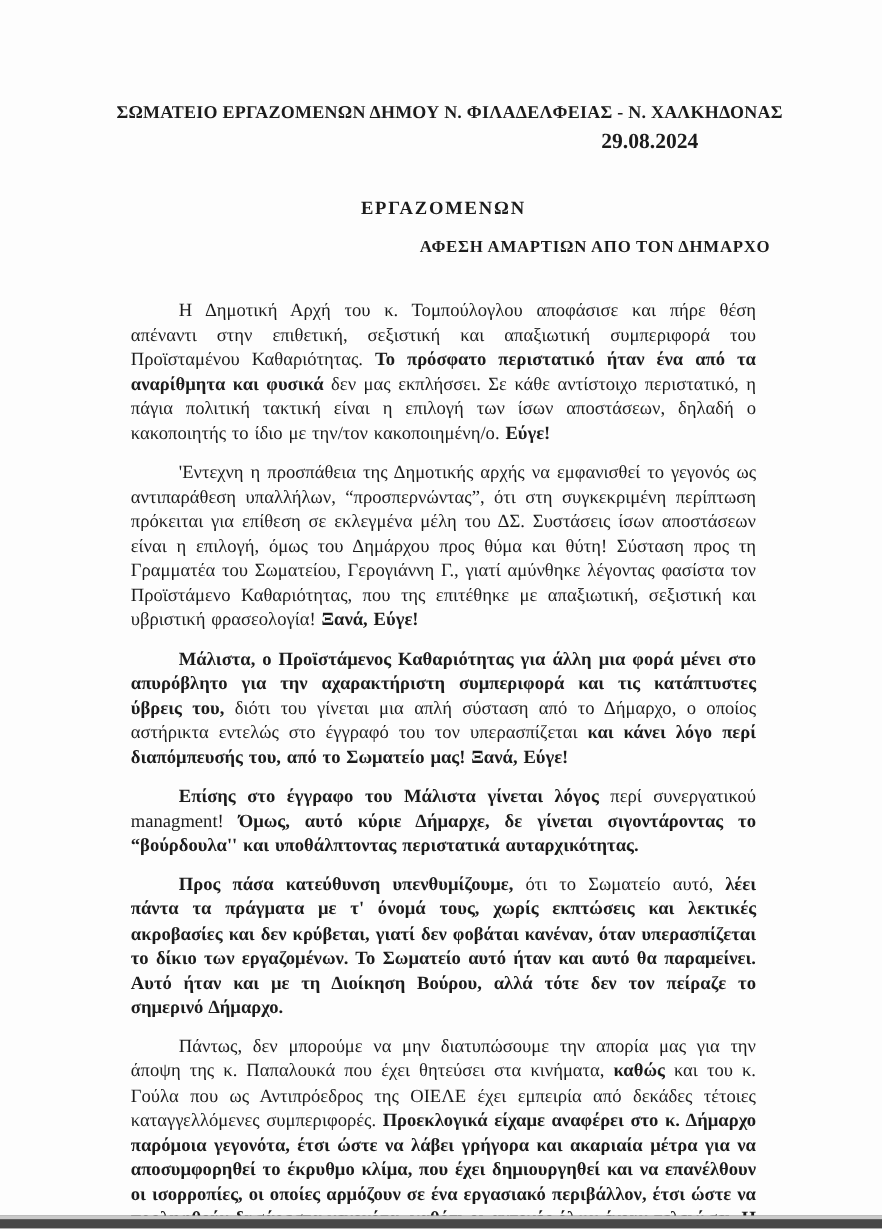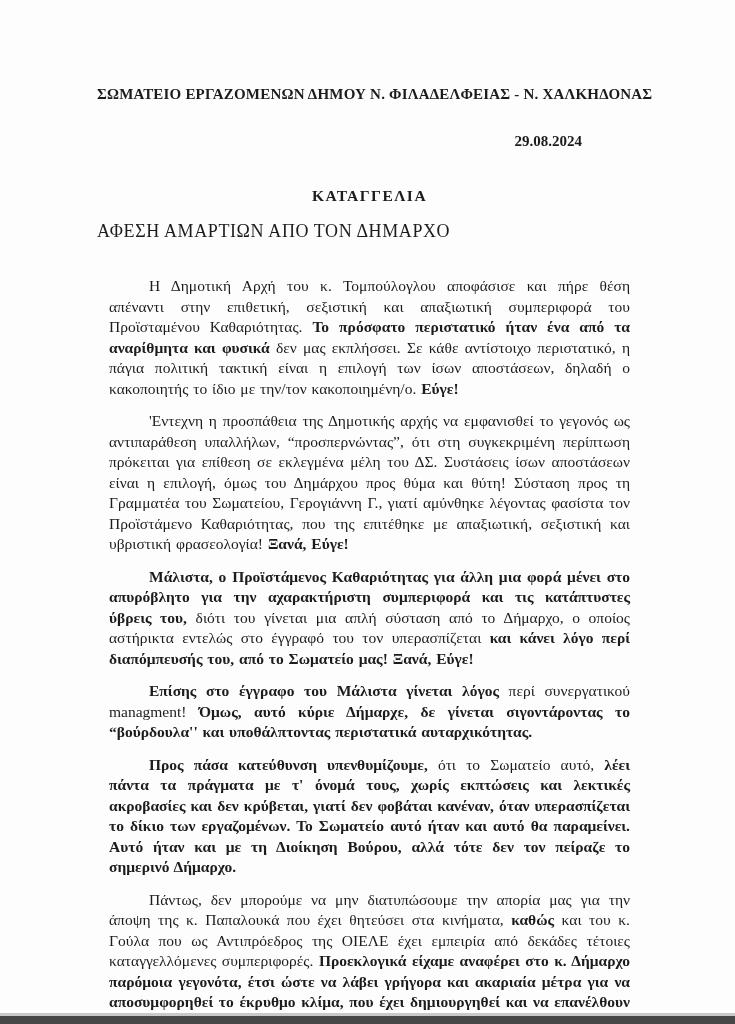--- a/index.html
+++ b/index.html
@@ -22,34 +22,34 @@
     text-align: left;
     font-weight: bold;
     font-size: 15px;
     letter-spacing: 0.2px;
     white-space: nowrap;
   }
   .date-line {
     text-align: right;
     padding-right: 60px;
     font-weight: bold;
-    font-size: 15px;
-    margin-top: 30px;
+    font-size: 18px;
+    margin-top: 4px;
   }
   .doc-title {
     text-align: center;
     font-weight: bold;
     font-size: 15.5px;
     letter-spacing: 1.5px;
     margin-top: 37px;
   }
   .doc-subtitle {
-    text-align: left;
-    font-weight: normal;
-    font-size: 18px;
+    text-align: right;
+    font-weight: bold;
+    font-size: 14px;
     letter-spacing: 0.6px;
     margin-top: 16px;
   }
   .body-text { margin-top: 34px; }
   .para {
     margin: 12px;
     text-align: justify;
     text-indent: 40px;
     font-size: 15.5px;
     line-height: 20.5px;
@@ -67,21 +67,21 @@
     border-top: 3px solid #c9c9c9;
   }
 </style>
 </head>
 <body>
 
 <div class="page">
   <div class="content">
     <div class="header-line">ΣΩΜΑΤΕΙΟ ΕΡΓΑΖΟΜΕΝΩΝ ΔΗΜΟΥ Ν. ΦΙΛΑΔΕΛΦΕΙΑΣ - Ν. ΧΑΛΚΗΔΟΝΑΣ</div>
     <div class="date-line">29.08.2024</div>
-    <div class="doc-title">ΚΑΤΑΓΓΕΛΙΑ</div>
+    <div class="doc-title">ΕΡΓΑΖΟΜΕΝΩΝ</div>
     <div class="doc-subtitle">ΑΦΕΣΗ ΑΜΑΡΤΙΩΝ ΑΠΟ ΤΟΝ ΔΗΜΑΡΧΟ</div>
     <div class="body-text">
         <p class="para"><span>Η Δημοτική Αρχή του κ. Τομπούλογλου αποφάσισε και πήρε θέση απέναντι στην επιθετική, σεξιστική και απαξιωτική συμπεριφορά του Προϊσταμένου Καθαριότητας. </span><span class="b">Το πρόσφατο περιστατικό ήταν ένα από τα αναρίθμητα και φυσικά </span><span>δεν μας εκπλήσσει. Σε κάθε αντίστοιχο περιστατικό, η πάγια πολιτική τακτική είναι η επιλογή των ίσων αποστάσεων,  δηλαδή ο κακοποιητής το ίδιο με την/τον κακοποιημένη/ο. </span><span class="b">Εύγε!</span></p>
         <p class="para"><span>'Εντεχνη η προσπάθεια της Δημοτικής αρχής να εμφανισθεί το γεγονός ως αντιπαράθεση υπαλλήλων, “προσπερνώντας”, ότι στη συγκεκριμένη περίπτωση πρόκειται για επίθεση  σε εκλεγμένα μέλη του ΔΣ. Συστάσεις ίσων αποστάσεων είναι η επιλογή, όμως του Δημάρχου προς θύμα και θύτη! Σύσταση προς τη Γραμματέα του Σωματείου, Γερογιάννη Γ., γιατί αμύνθηκε λέγοντας φασίστα  τον Προϊστάμενο Καθαριότητας, που της επιτέθηκε με απαξιωτική, σεξιστική και υβριστική φρασεολογία! </span><span class="b">Ξανά, Εύγε!</span></p>
         <p class="para"><span class="b">Μάλιστα, ο Προϊστάμενος Καθαριότητας για άλλη μια φορά μένει στο απυρόβλητο για την αχαρακτήριστη συμπεριφορά και τις κατάπτυστες ύβρεις του, </span><span>διότι του γίνεται μια απλή σύσταση από το Δήμαρχο, ο οποίος  αστήρικτα εντελώς στο έγγραφό του τον υπερασπίζεται  </span><span class="b">και κάνει λόγο περί διαπόμπευσής του, από το Σωματείο μας!  Ξανά, Εύγε!</span></p>
         <p class="para"><span class="b">Επίσης στο έγγραφο του Μάλιστα γίνεται λόγος </span><span> περί συνεργατικού managment! </span><span class="b"> Όμως, αυτό κύριε Δήμαρχε, δε γίνεται σιγοντάροντας το “βούρδουλα'' και υποθάλπτοντας περιστατικά αυταρχικότητας.</span></p>
         <p class="para"><span class="b">Προς πάσα κατεύθυνση υπενθυμίζουμε, </span><span>ότι το Σωματείο αυτό, </span><span class="b">λέει πάντα τα πράγματα με τ' όνομά τους, χωρίς εκπτώσεις και λεκτικές ακροβασίες και δεν κρύβεται, γιατί δεν φοβάται κανέναν, όταν υπερασπίζεται το δίκιο των εργαζομένων. Το Σωματείο αυτό ήταν και αυτό θα παραμείνει. Αυτό ήταν και με τη Διοίκηση Βούρου, αλλά τότε δεν τον πείραζε το σημερινό Δήμαρχο.</span></p>
         <p class="para"><span>Πάντως, δεν μπορούμε να μην διατυπώσουμε την απορία μας για την άποψη της κ. Παπαλουκά που έχει θητεύσει στα κινήματα, </span><span class="b">καθώς </span><span>και του κ. Γούλα που ως Αντιπρόεδρος της ΟΙΕΛΕ έχει εμπειρία από  δεκάδες τέτοιες καταγγελλόμενες συμπεριφορές. </span><span class="b">Προεκλογικά  είχαμε αναφέρει στο κ. Δήμαρχο παρόμοια γεγονότα,  έτσι ώστε να λάβει γρήγορα και ακαριαία μέτρα για  να αποσυμφορηθεί το έκρυθμο κλίμα, που έχει δημιουργηθεί και να επανέλθουν οι ισορροπίες, οι οποίες αρμόζουν σε ένα εργασιακό περιβάλλον, έτσι ώστε να προληφθούν δυσάρεστα γεγονότα, καθότι οι αντοχές όλων έχουν τελειώσει. Η αγανάκτηση, η κούραση, ο θυμός και η συναισθηματική και ψυχολογική αφαίμαξη είναι αυτά που κυριαρχούν στους συναδέλφους μας.</span></p>
         <p class="para"><span class="b">Οι εργαζόμενοι έχουν ξεπεράσει τα ανθρώπινα όρια της υπομονής. Πολλοί θέλουν να φύγουν απ' τον Δήμο, διότι η συστηματική εξακολουθητική κακομεταχείριση, η καταχρηστική εποπτεία, οι συνεχόμενες φωνές εκφοβισμού,</span></p>
       </div>

